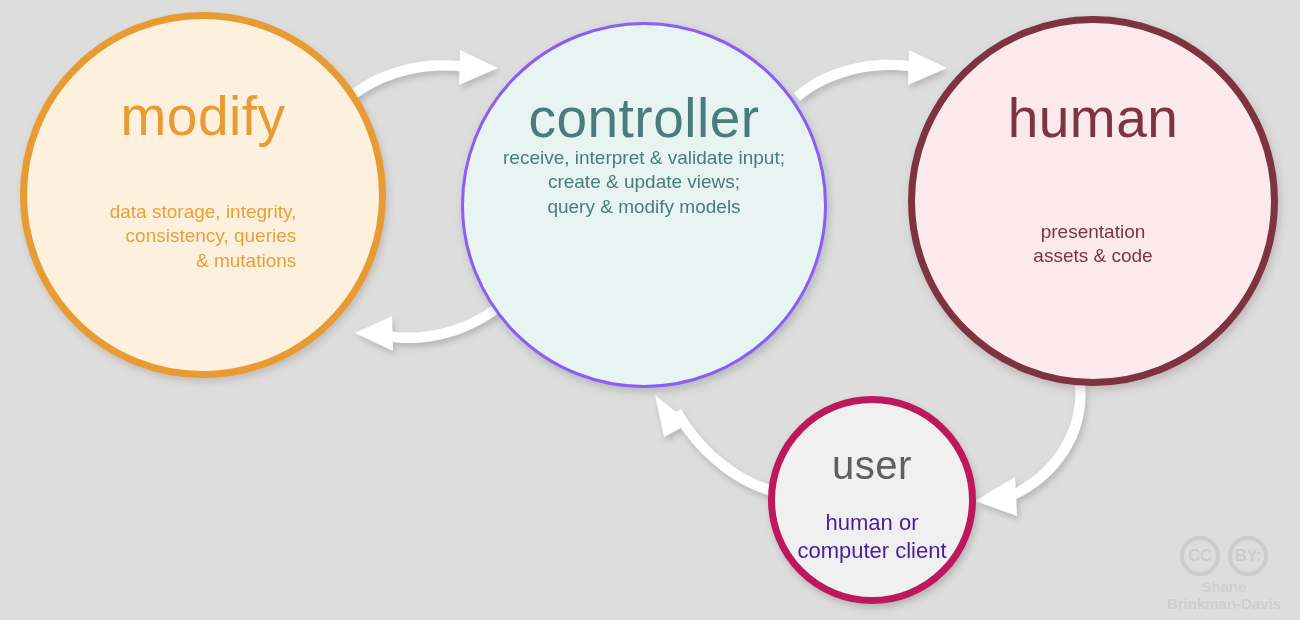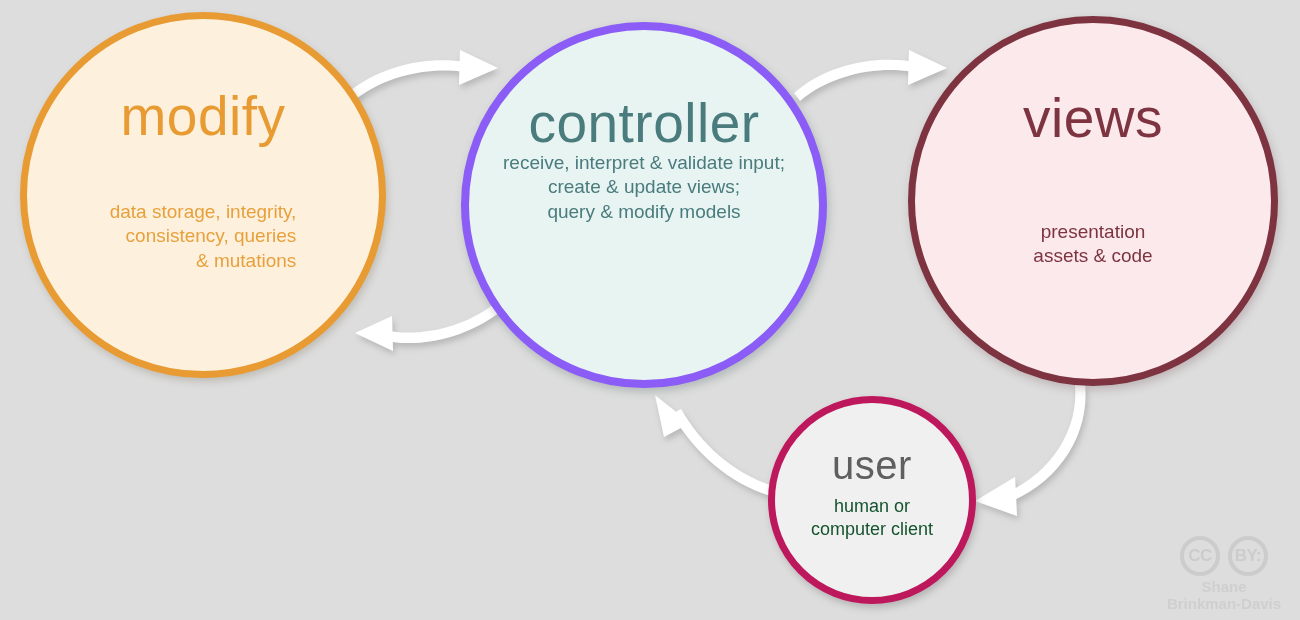--- a/index.html
+++ b/index.html
@@ -68,21 +68,21 @@
     text-align: right;
   }
 
   
   #node-controller {
     left: 461px;
     top: 22px;
     width: 366px;
     height: 366px;
     background: #e7f4f2;
-    border: 8px solid #8b5cf6;
+    border: 3px solid #8b5cf6;
     box-shadow: 2px 4px 8px rgba(80,100,100,0.30);
   }
   #node-controller .node-title {
     color: #4a7b7d;
     font-size: 55px;
     margin-top: 66px;
   }
   #node-controller .node-desc {
     color: #4a7b7d;
     font-size: 19px;
@@ -119,23 +119,23 @@
     background: #f0f0f0;
     border: 7px solid #be185d;
     box-shadow: 2px 4px 7px rgba(90,90,90,0.30);
   }
   #node-user .node-title {
     color: #5f5f5f;
     font-size: 40px;
     margin-top: 42px;
   }
   #node-user .node-desc {
-    color: #14532d;
-    font-size: 18px;
-    margin-top: 10px;
+    color: #4c1d95;
+    font-size: 22px;
+    margin-top: 24px;
   }
 
   
   #attribution {
     position: absolute;
     right: 8px;
     bottom: 8px;
     width: 136px;
     display: flex;
     flex-direction: column;
@@ -218,21 +218,21 @@
   </div>
 
   <div class="node" id="node-controller">
     <div class="node-title">controller</div>
     <div class="node-desc">receive, interpret &amp; validate input;
 create &amp; update views;
 query &amp; modify models</div>
   </div>
 
   <div class="node" id="node-view">
-    <div class="node-title">views</div>
+    <div class="node-title">human</div>
     <div class="node-desc">presentation
 assets &amp; code</div>
   </div>
 
   <div class="node" id="node-user">
     <div class="node-title">user</div>
     <div class="node-desc">human or
 computer client</div>
   </div>
 

